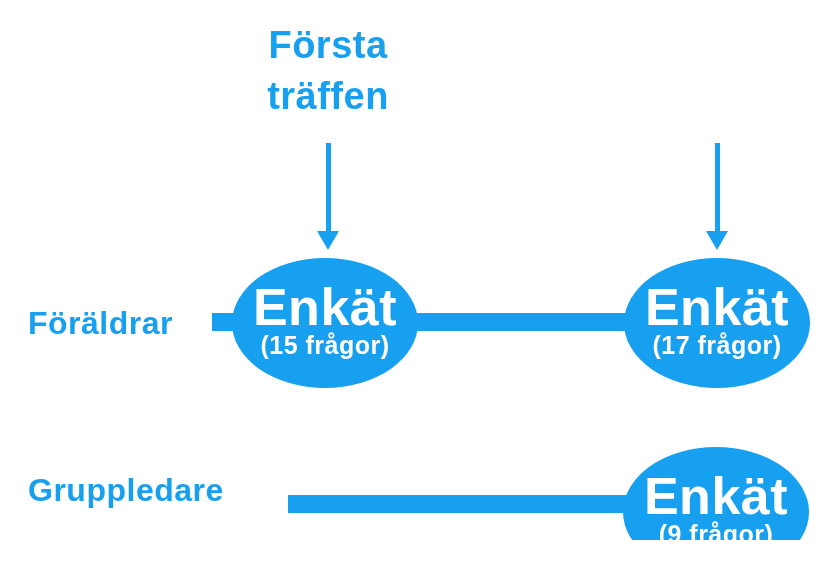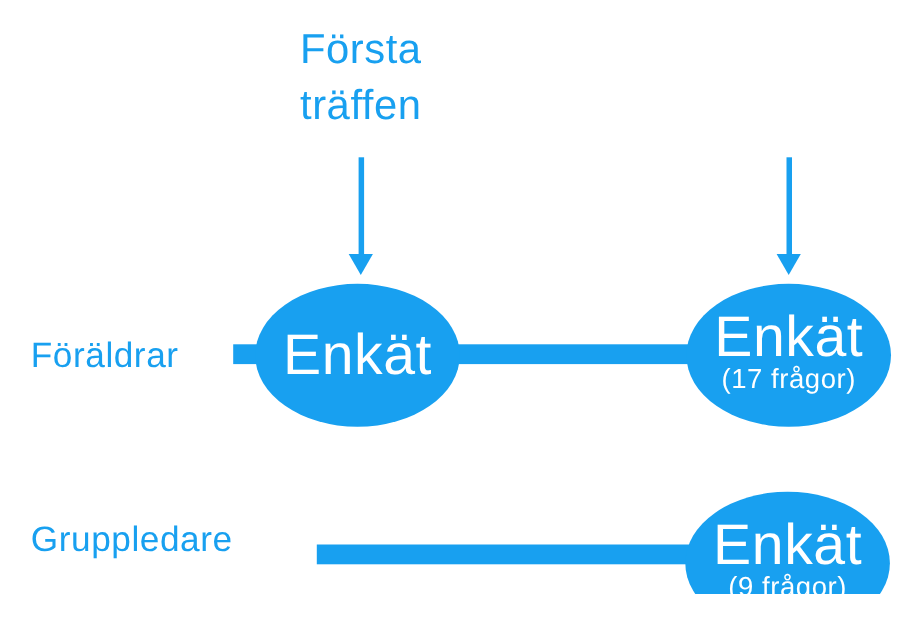--- a/index.html
+++ b/index.html
@@ -12,21 +12,21 @@
     padding: 0;
     background: var(--bg);
   }
   .canvas {
     position: relative;
     width: 840px;
     height: 540px;
     background: var(--bg);
     overflow: hidden;
     font-family: "Liberation Sans", sans-serif;
-    font-weight: 400;
+    font-weight: 700;
   }
   .col-header {
     position: absolute;
     top: 20px;
     width: 220px;
     text-align: center;
     font-size: 38px;
     line-height: 51px;
     color: var(--accent);
     letter-spacing: 0.5px;
@@ -125,20 +125,21 @@
 
   <div class="h-bar row1"></div>
   <div class="h-bar row2"></div>
 
   <div class="row-label row1">Föräldrar</div>
 
   <div class="row-label row2">Gruppledare</div>
 
   <div class="bubble b1">
     <div class="bubble-title">Enkät</div>
+    <div class="bubble-sub">(15 frågor)</div>
   </div>
 
   <div class="bubble b2">
     <div class="bubble-title">Enkät</div>
     <div class="bubble-sub">(17 frågor)</div>
   </div>
 
   <div class="bubble b3">
     <div class="bubble-title">Enkät</div>
     <div class="bubble-sub">(9 frågor)</div>

